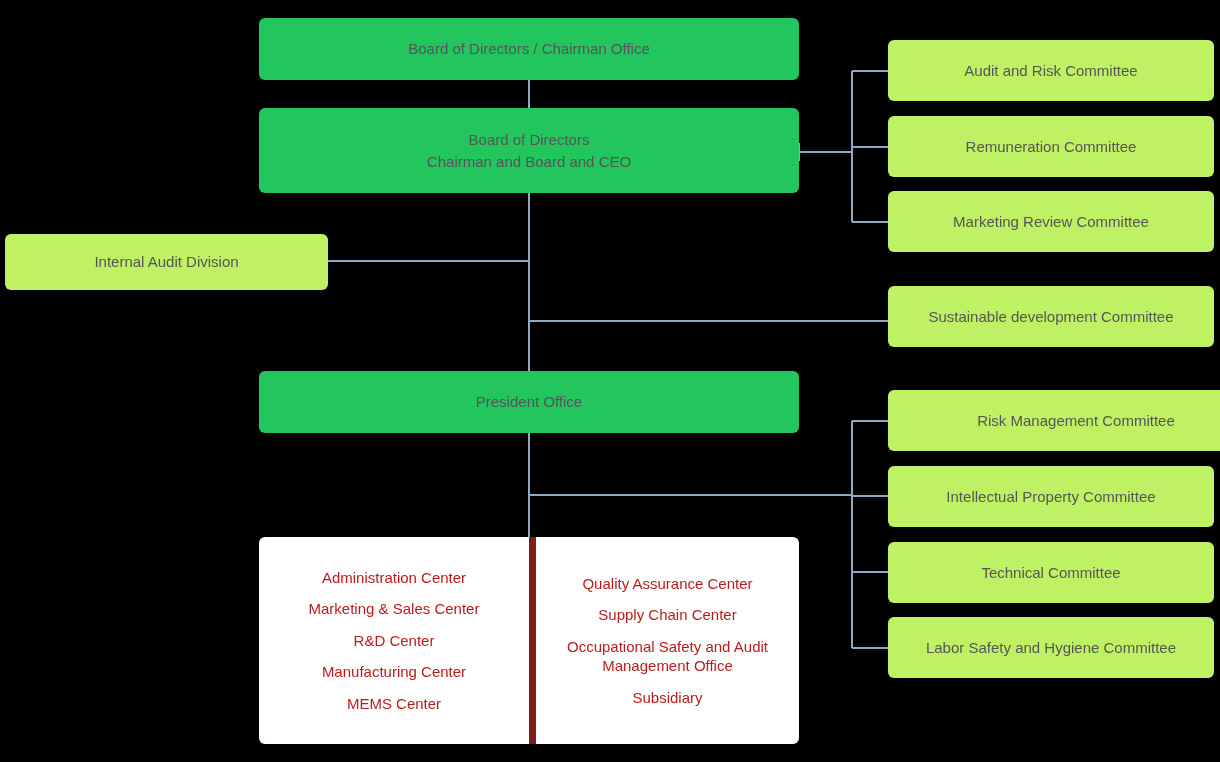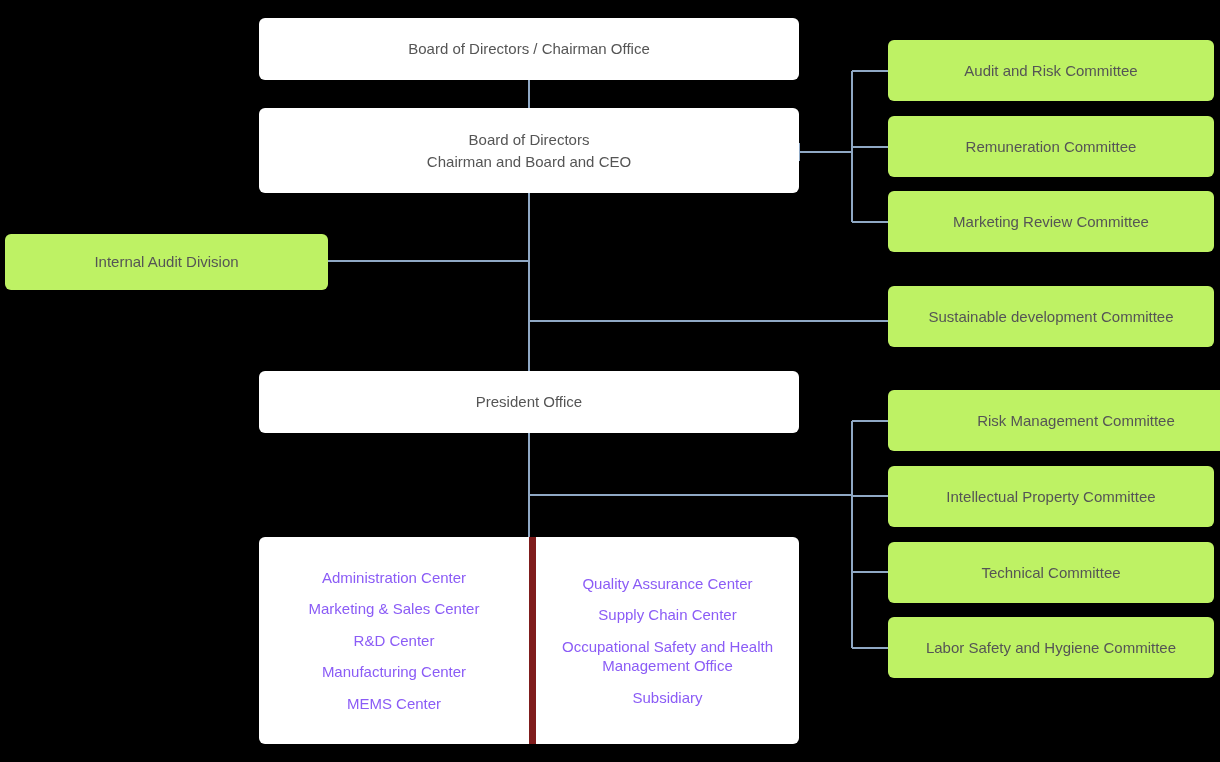--- a/index.html
+++ b/index.html
@@ -39,21 +39,21 @@
     align-items: center;
     justify-content: center;
     text-align: center;
     color: #555555;
     font-size: 15px;
     line-height: 1.45;
     padding: 6px 14px;
   }
 
   .node.primary {
-    background: #ffffff;
+    background: #22c55e;
   }
 
   .node.committee {
     background: #bef264;
   }
 
   .node .label {
     display: block;
     width: 100%;
   }
@@ -82,21 +82,21 @@
     justify-content: center;
     gap: 0;
     padding: 20px 12px;
   }
 
   #dept-column-right {
     border-left: 7px solid #7f1d1d;
   }
 
   .dept-item {
-    color: #8b5cf6;
+    color: #b91c1c;
     font-size: 15px;
     line-height: 1.3;
     text-align: center;
     padding: 6px 4px;
     width: 100%;
   }
 </style>
 </head>
 <body>
 
@@ -191,18 +191,18 @@
       <div class="dept-item">Administration Center</div>
       <div class="dept-item">Marketing &amp; Sales Center</div>
       <div class="dept-item">R&amp;D Center</div>
       <div class="dept-item">Manufacturing Center</div>
       <div class="dept-item">MEMS Center</div>
     </div>
 
     <div class="dept-column" id="dept-column-right">
       <div class="dept-item">Quality Assurance Center</div>
       <div class="dept-item">Supply Chain Center</div>
-      <div class="dept-item">Occupational Safety and Health Management Office</div>
+      <div class="dept-item">Occupational Safety and Audit Management Office</div>
       <div class="dept-item">Subsidiary</div>
     </div>
   </div>
 
 </div>
 
 </body></html>

